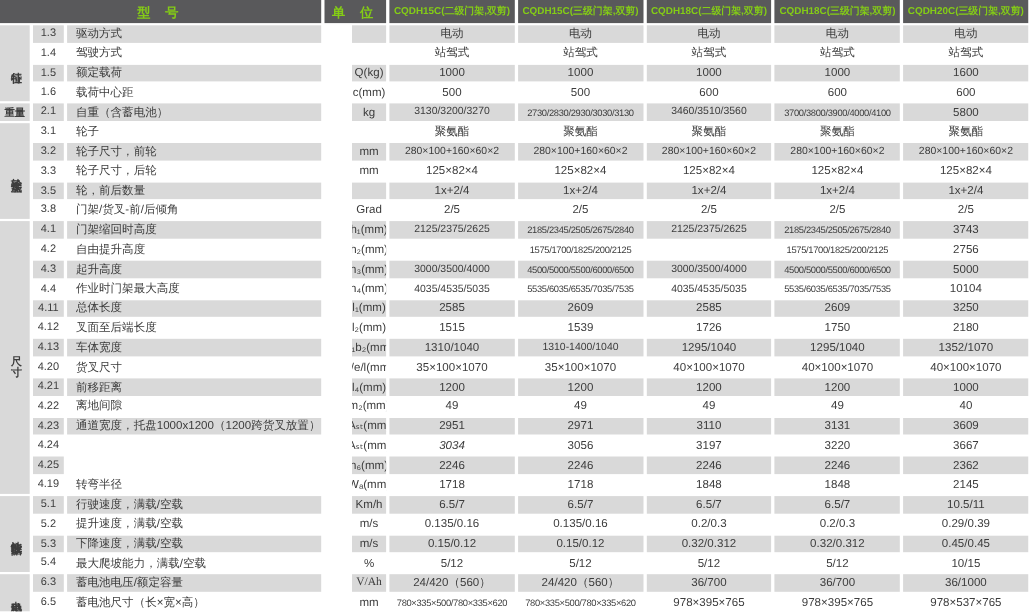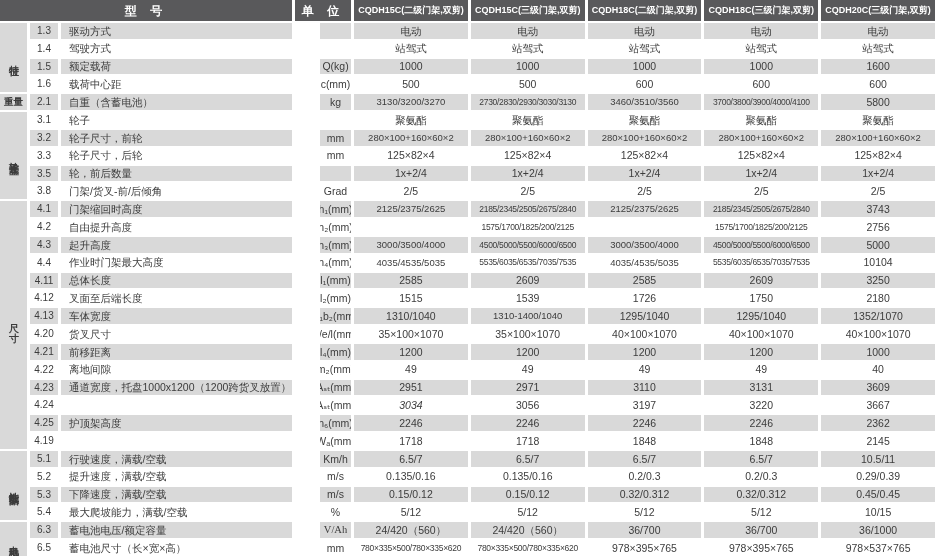--- a/index.html
+++ b/index.html
@@ -19,21 +19,21 @@
     font-family:"Liberation Sans","DejaVu Sans",sans-serif;
     color:var(--txt);
     box-sizing:border-box;
   }
   .cell{
     display:flex;align-items:center;justify-content:center;
     overflow:hidden;white-space:nowrap;
     line-height:1;box-sizing:border-box;
   }
   .hd{
-    background:var(--hbg);color:#ffffff;font-weight:bold;
+    background:var(--hbg);color:#84cc16;font-weight:bold;
     font-size:12px;letter-spacing:5px;
   }
   .hd.mod{font-size:9px;letter-spacing:0;}
   .shade{background:var(--shade);}
   .num{font-size:10px;}
   .lab{justify-content:flex-start;padding-left:8px;font-size:10.5px;}
   .unit{font-size:10.5px;margin-left:25px;}
   .val{font-size:10.5px;}
   .val.s{font-size:9.5px;}
   .val.xs{font-size:8.5px;letter-spacing:-0.3px;}
@@ -248,28 +248,28 @@
     <div class="cell val shade" style="grid-area: 22 / 8;">3131</div>
     <div class="cell val shade" style="grid-area: 22 / 9;">3609</div>
     <div class="cell num" style="grid-area: 23 / 2;">4.24</div>
     <div class="cell unit" style="grid-area: 23 / 4;">Aₛₜ(mm)</div>
     <div class="cell val" style="grid-area: 23 / 5; font-style: italic;">3034</div>
     <div class="cell val" style="grid-area: 23 / 6;">3056</div>
     <div class="cell val" style="grid-area: 23 / 7;">3197</div>
     <div class="cell val" style="grid-area: 23 / 8;">3220</div>
     <div class="cell val" style="grid-area: 23 / 9;">3667</div>
     <div class="cell num shade" style="grid-area: 24 / 2;">4.25</div>
-    <div class="cell lab shade" style="grid-area: 24 / 3;">护顶架高度</div>
     <div class="cell unit shade" style="grid-area: 24 / 4;">h₆(mm)</div>
     <div class="cell val shade" style="grid-area: 24 / 5;">2246</div>
     <div class="cell val shade" style="grid-area: 24 / 6;">2246</div>
     <div class="cell val shade" style="grid-area: 24 / 7;">2246</div>
     <div class="cell val shade" style="grid-area: 24 / 8;">2246</div>
     <div class="cell val shade" style="grid-area: 24 / 9;">2362</div>
     <div class="cell num" style="grid-area: 25 / 2;">4.19</div>
+    <div class="cell lab" style="grid-area: 25 / 3;">转弯半径</div>
     <div class="cell unit" style="grid-area: 25 / 4;">Wₐ(mm)</div>
     <div class="cell val" style="grid-area: 25 / 5;">1718</div>
     <div class="cell val" style="grid-area: 25 / 6;">1718</div>
     <div class="cell val" style="grid-area: 25 / 7;">1848</div>
     <div class="cell val" style="grid-area: 25 / 8;">1848</div>
     <div class="cell val" style="grid-area: 25 / 9;">2145</div>
     <div class="cell num shade" style="grid-area: 26 / 2;">5.1</div>
     <div class="cell lab shade" style="grid-area: 26 / 3;">行驶速度，满载/空载</div>
     <div class="cell unit shade" style="grid-area: 26 / 4;">Km/h</div>
     <div class="cell val shade" style="grid-area: 26 / 5;">6.5/7</div>

